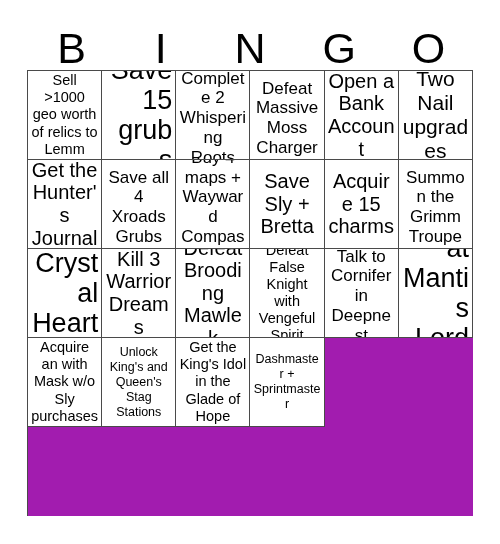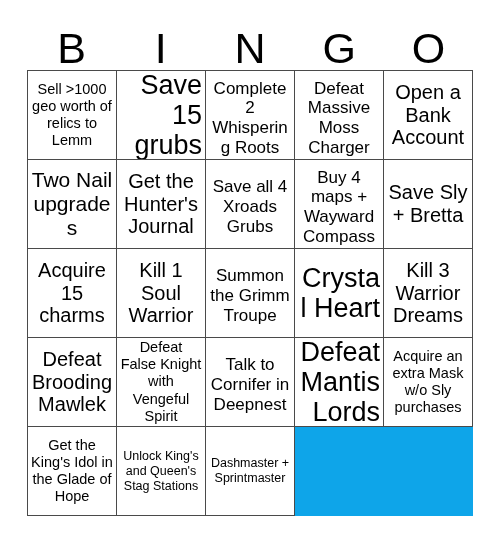--- a/index.html
+++ b/index.html
@@ -47,26 +47,26 @@
   }
 
   
   .bingo-grid {
     position: absolute;
     left: 27px;
     top: 70px;
     width: 446px;
     height: 446px;
     display: grid;
-    grid-template-columns: repeat(5, 1fr);
+    grid-template-columns: repeat(6, 1fr);
     grid-template-rows: repeat(5, 1fr);
     border-top: 1px solid #4a4a4a;
     border-left: 1px solid #4a4a4a;
     box-sizing: border-box;
-    background: #0ea5e9;
+    background: #a21caf;
   }
 
   .cell {
     position: relative;
     border-right: 1px solid #4a4a4a;
     border-bottom: 1px solid #4a4a4a;
     box-sizing: border-box;
     display: flex;
     align-items: center;
     justify-content: center;
@@ -135,23 +135,20 @@
     <div class="cell sz-md">
         <span class="cell-text">Buy 4 maps + Wayward Compass</span>
       </div>
     <div class="cell sz-xl">
         <span class="cell-text">Save Sly + Bretta</span>
       </div>
 
     <div class="cell sz-xl">
         <span class="cell-text">Acquire 15 charms</span>
       </div>
-    <div class="cell sz-xl">
-        <span class="cell-text">Kill 1 Soul Warrior</span>
-      </div>
     <div class="cell sz-md">
         <span class="cell-text">Summon the Grimm Troupe</span>
       </div>
     <div class="cell sz-xxl">
         <span class="cell-text">Crystal Heart</span>
       </div>
     <div class="cell sz-xl">
         <span class="cell-text">Kill 3 Warrior Dreams</span>
       </div>
 
@@ -161,27 +158,27 @@
     <div class="cell sz-sm">
         <span class="cell-text">Defeat False Knight with Vengeful Spirit</span>
       </div>
     <div class="cell sz-md">
         <span class="cell-text">Talk to Cornifer in Deepnest</span>
       </div>
     <div class="cell sz-xxl">
         <span class="cell-text">Defeat Mantis Lords</span>
       </div>
     <div class="cell sz-sm">
-        <span class="cell-text">Acquire an extra Mask w/o Sly purchases</span>
+        <span class="cell-text">Acquire an with Mask w/o Sly purchases</span>
       </div>
 
+    <div class="cell sz-xs">
+        <span class="cell-text">Unlock King's and Queen's Stag Stations</span>
+      </div>
     <div class="cell sz-sm">
         <span class="cell-text">Get the King's Idol in the Glade of Hope</span>
-      </div>
-    <div class="cell sz-xs">
-        <span class="cell-text">Unlock King's and Queen's Stag Stations</span>
       </div>
     <div class="cell sz-xs">
         <span class="cell-text">Dashmaster + Sprintmaster</span>
       </div>
 
   </div>
 </div>
 
 </body></html>

